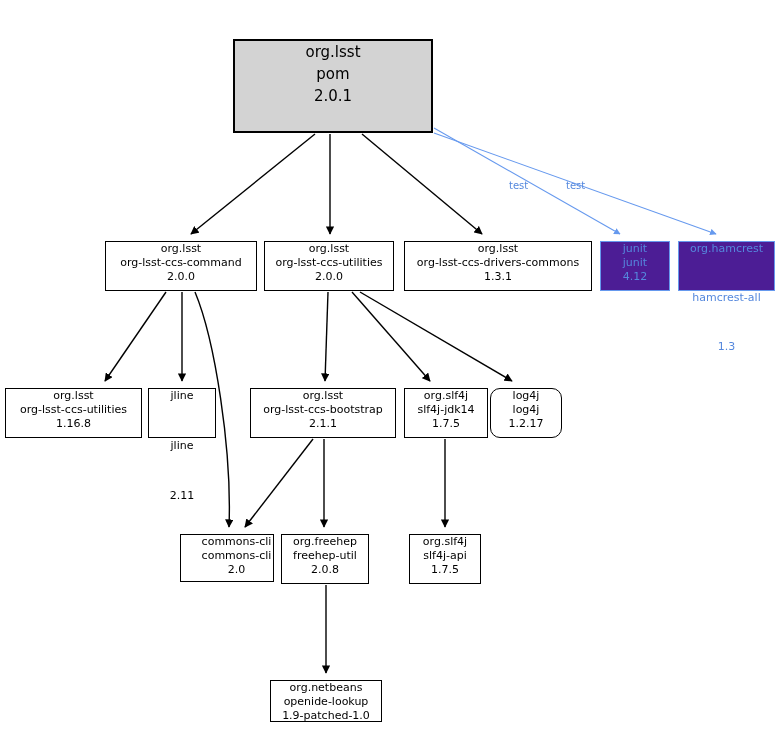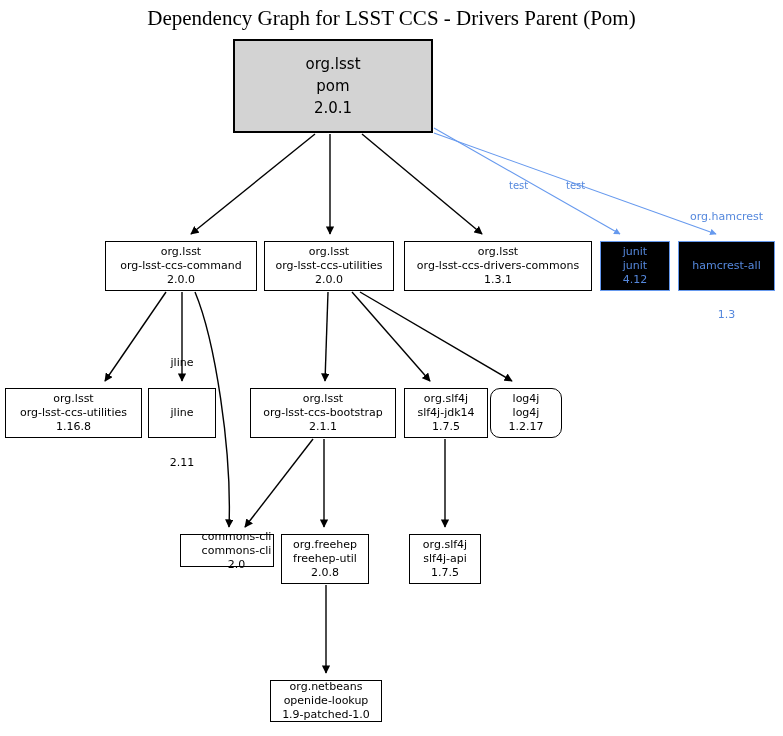--- a/index.html
+++ b/index.html
@@ -36,52 +36,51 @@
   }
   .node {
     position: absolute;
     box-sizing: border-box;
     border: 1.6px solid #000000;
     background: #ffffff;
     color: #000000;
     display: flex;
     flex-direction: column;
     align-items: center;
-    justify-content: center;
+    justify-content: flex-start;
     font-size: 11px;
     line-height: 14px;
     text-align: center;
     white-space: nowrap;
   }
   .node.root {
     background: #d3d3d3;
     border-width: 2px;
     font-size: 15px;
     line-height: 22px;
   }
   .node.test {
     border-color: #6699ee;
     color: #5588dd;
-    background: #000000;
+    background: #4c1d95;
   }
   .node .line { display: block; }
   .edge-label {
     position: absolute;
     font-size: 10px;
     color: #5588dd;
     font-family: "DejaVu Sans", sans-serif;
     white-space: nowrap;
   }
 </style>
 </head>
 <body>
 
 <div id="canvas">
 
-  <div id="graph-title">Dependency Graph for LSST CCS - Drivers Parent (Pom)</div>
 
   <svg id="edge-layer" viewBox="0 0 783 736" xmlns="http://www.w3.org/2000/svg">
     <defs>
       <marker id="arrow-black" viewBox="0 0 10 10" refX="9" refY="5" markerWidth="6" markerHeight="6" orient="auto-start-reverse">
         <path d="M 0 0 L 10 5 L 0 10 z" fill="#000000"></path>
       </marker>
       <marker id="arrow-blue" viewBox="0 0 10 10" refX="9" refY="5" markerWidth="6" markerHeight="6" orient="auto-start-reverse">
         <path d="M 0 0 L 10 5 L 0 10 z" fill="#6699ee"></path>
       </marker>
     </defs>
@@ -153,21 +152,21 @@
       <div class="node" style="left: 404px; top: 388px; width: 84px; height: 50px;">
         <span class="line">org.slf4j</span>
         <span class="line">slf4j-jdk14</span>
         <span class="line">1.7.5</span>
       </div>
       <div class="node" style="left: 490px; top: 388px; width: 72px; height: 50px; border-radius: 10px;">
         <span class="line">log4j</span>
         <span class="line">log4j</span>
         <span class="line">1.2.17</span>
       </div>
-      <div class="node" style="left: 180px; top: 534px; width: 94px; height: 33px; padding-left: 19px;">
+      <div class="node" style="left: 180px; top: 534px; width: 94px; height: 48px; padding-left: 19px;">
         <span class="line">commons-cli</span>
         <span class="line">commons-cli</span>
         <span class="line">2.0</span>
       </div>
       <div class="node" style="left: 281px; top: 534px; width: 88px; height: 50px;">
         <span class="line">org.freehep</span>
         <span class="line">freehep-util</span>
         <span class="line">2.0.8</span>
       </div>
       <div class="node" style="left: 409px; top: 534px; width: 72px; height: 50px;">

